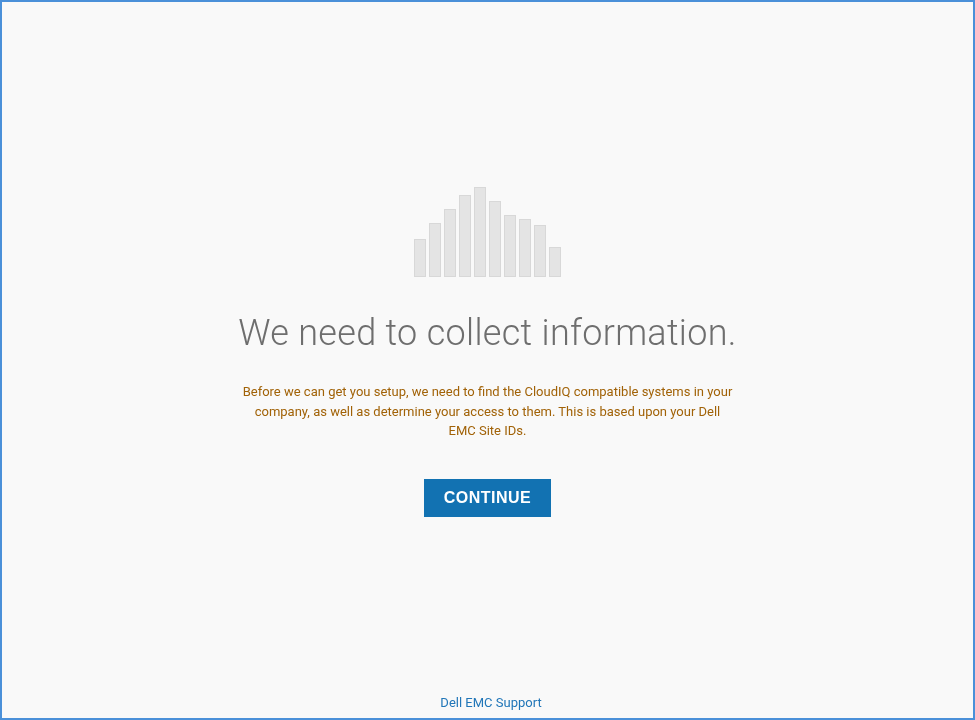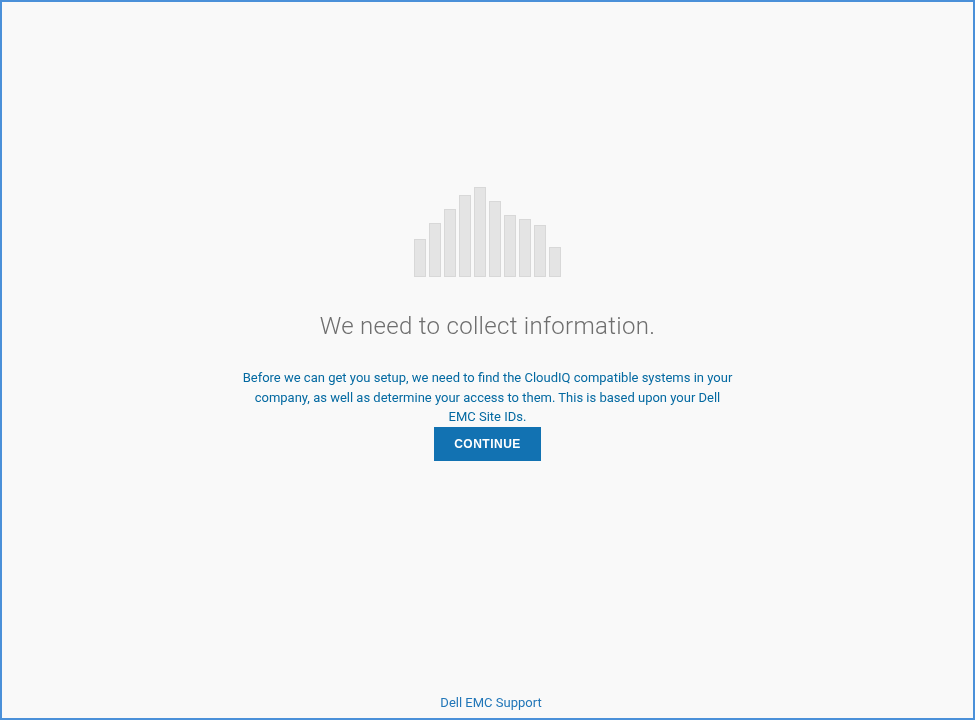--- a/index.html
+++ b/index.html
@@ -47,39 +47,40 @@
     .b2 { height: 54px; }
     .b3 { height: 68px; }
     .b4 { height: 82px; }
     .b5 { height: 90px; }
     .b6 { height: 76px; }
     .b7 { height: 62px; }
     .b8 { height: 58px; }
     .b9 { height: 52px; }
     .b10 { height: 30px; }
     .heading {
-      font-size: 24px;
+      font-size: 36px;
       font-weight: 300;
       color: #6e6e6e;
       letter-spacing: 0.3px;
       margin-bottom: 28px;
     }
     .description {
       font-size: 13px;
-      color: #0369a1;
+      color: #a16207;
       text-align: center;
       line-height: 1.5;
       max-width: 490px;
+      margin-bottom: 38px;
     }
     .continue-btn {
       background: #1272b2;
       color: #ffffff;
       border: none;
       padding: 10px 20px;
-      font-size: 12px;
+      font-size: 16px;
       font-weight: 700;
       letter-spacing: 0.5px;
       cursor: pointer;
       text-transform: uppercase;
     }
     .footer-link {
       position: absolute;
       bottom: 8px;
       left: 50%;
       transform: translateX(-50%);

